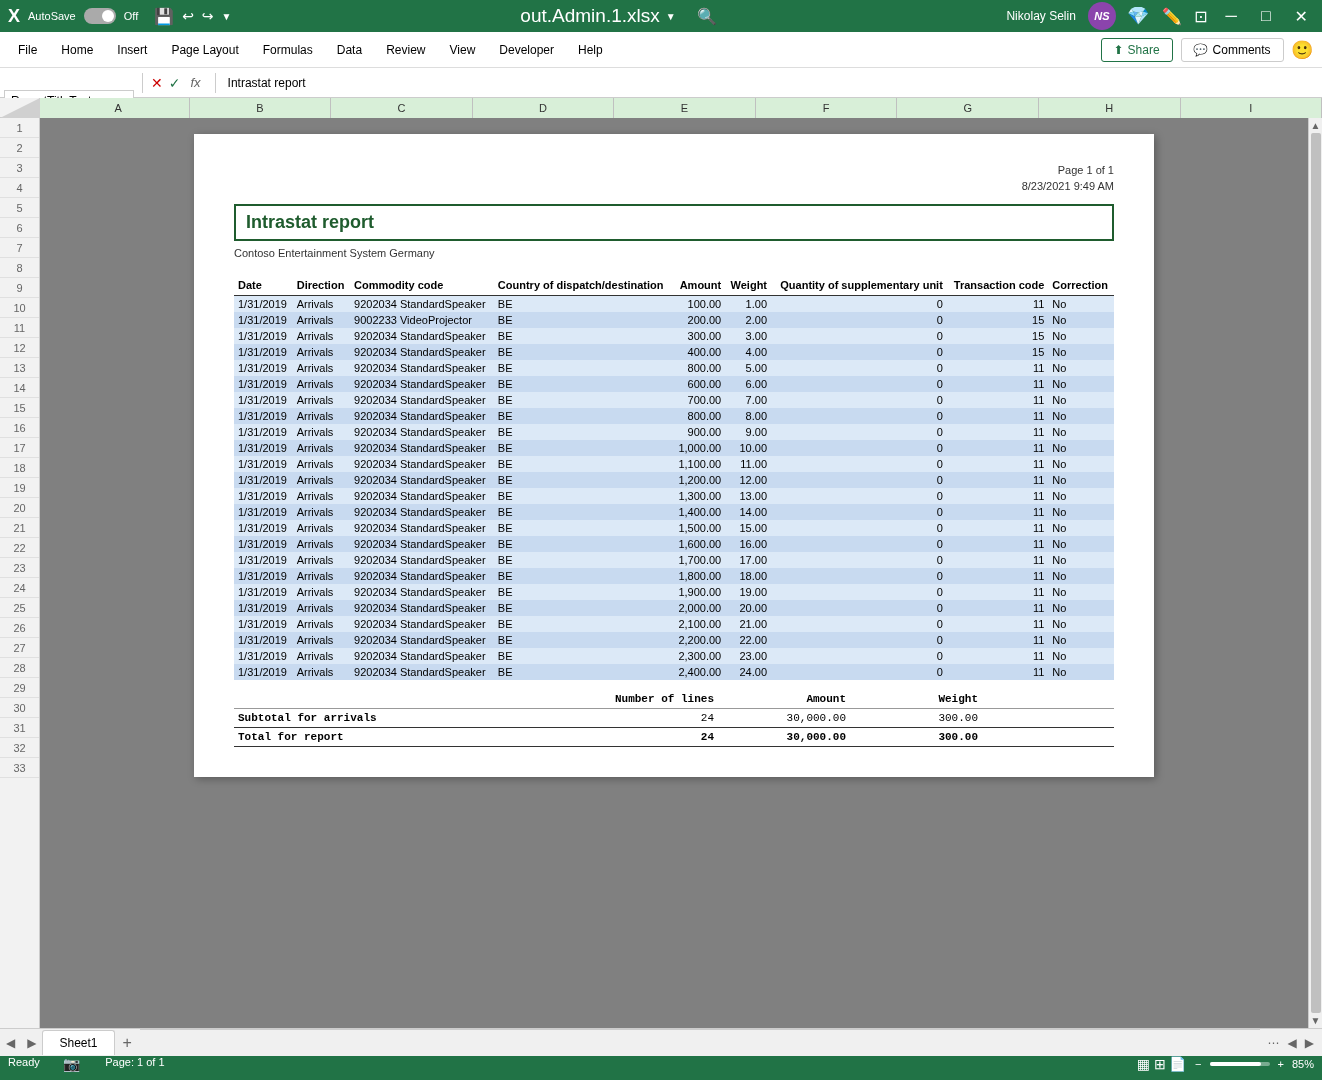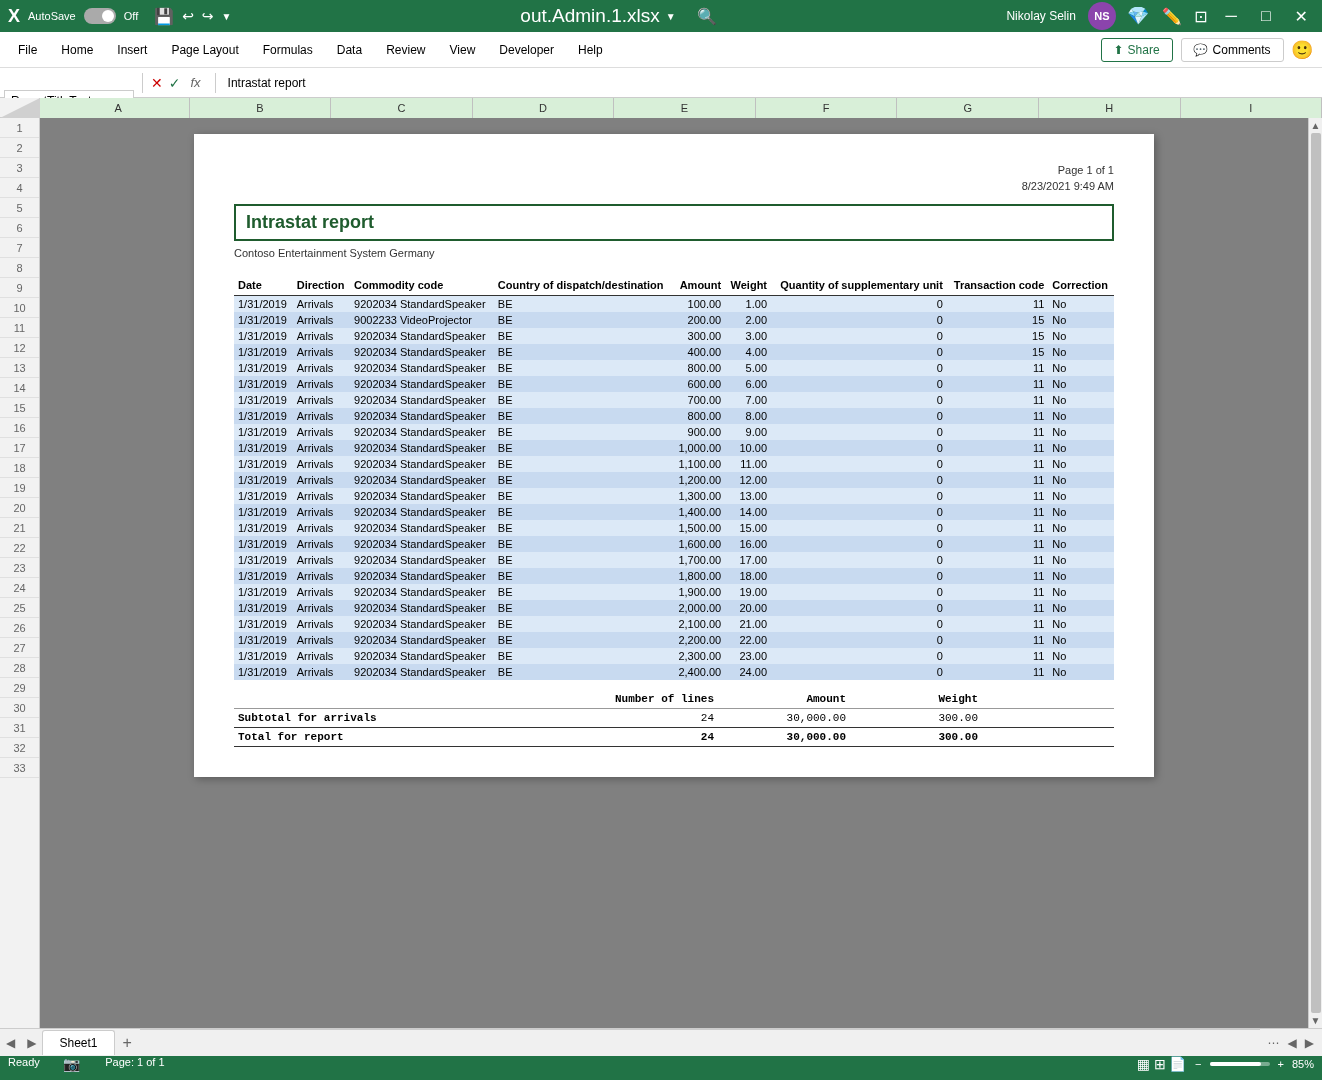--- a/index.html
+++ b/index.html
@@ -33,21 +33,21 @@
       background: white;
       border-radius: 50%;
       margin-left: auto;
     }
     .title-file { font-size: 19px; font-weight: 400; }
     .avatar {
       width: 28px; height: 28px;
       background: #8B44AC;
       border-radius: 50%;
       display: flex; align-items: center; justify-content: center;
-      font-size: 11px; font-weight: bold; color: white;
+      font-size: 11px; font-weight: bold; color: white; font-style: italic;
     }
     .win-btn { color: white; font-size: 16px; padding: 0 6px; cursor: pointer; }
 
     
     .menu-bar {
       background: white;
       border-bottom: 1px solid #ddd;
       height: 36px;
       display: flex;
       align-items: center;

